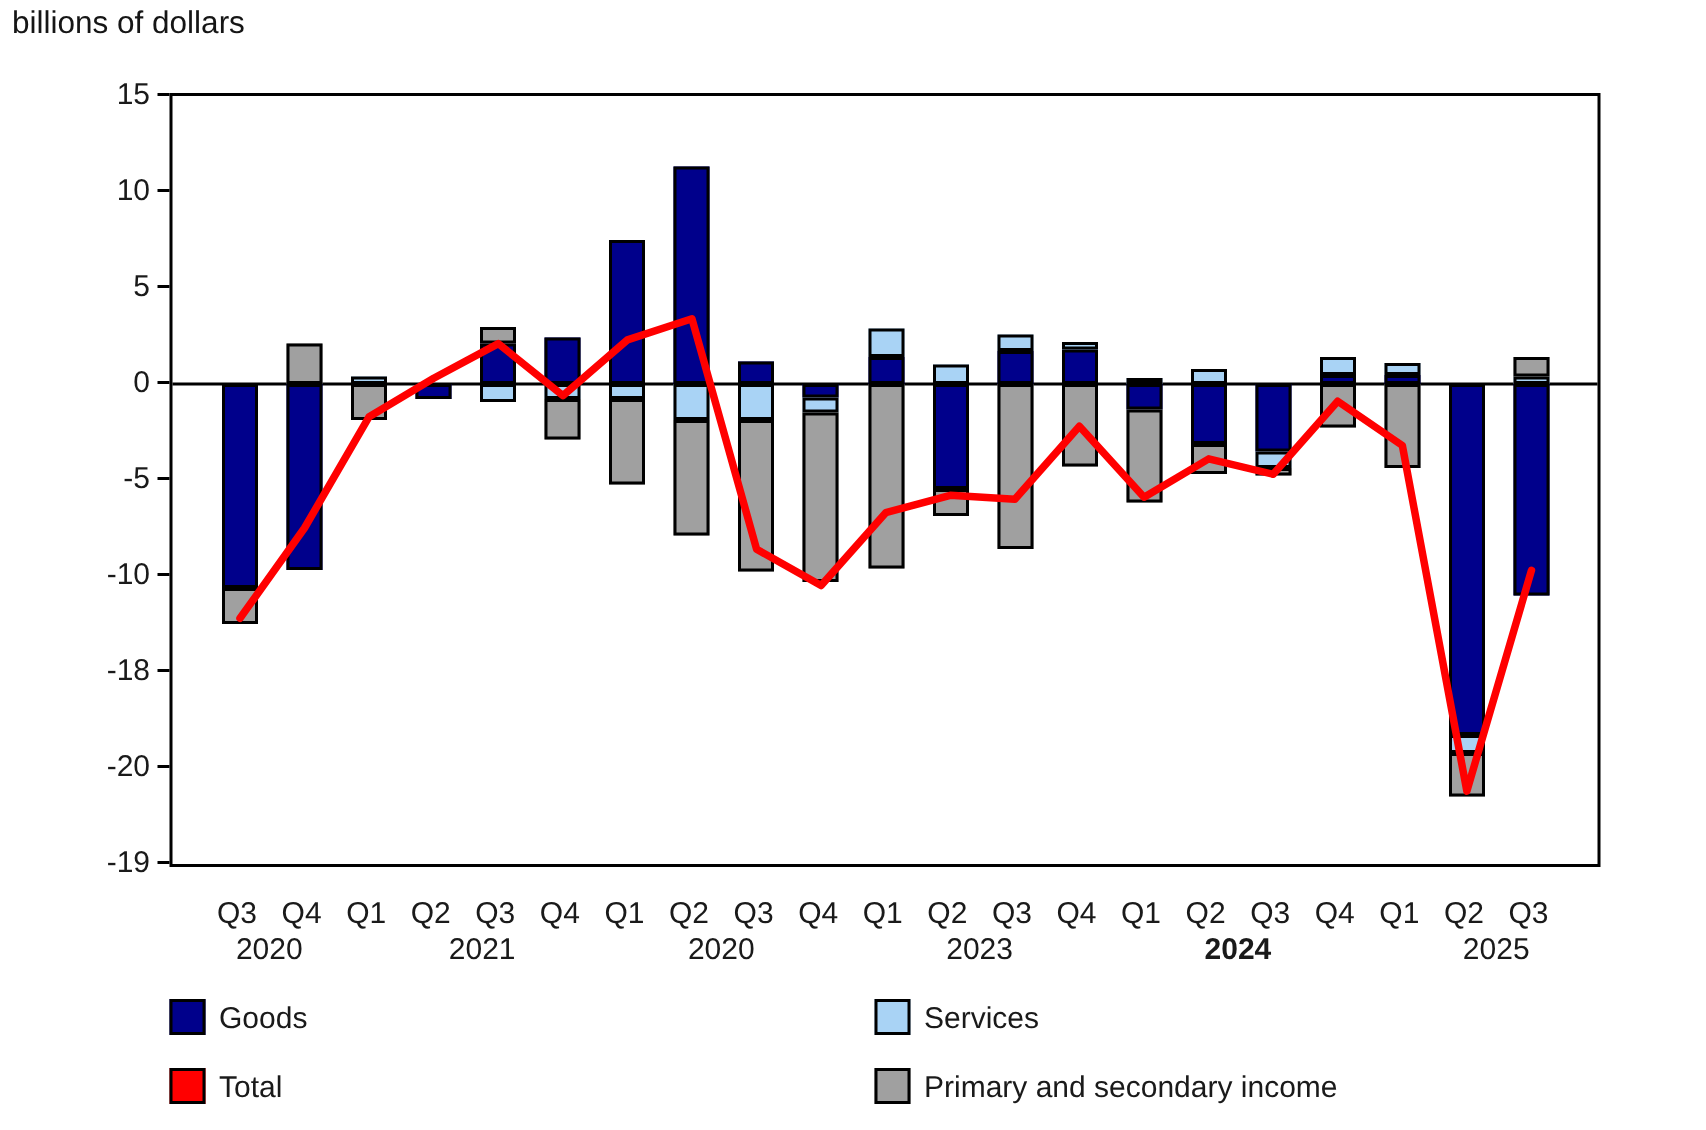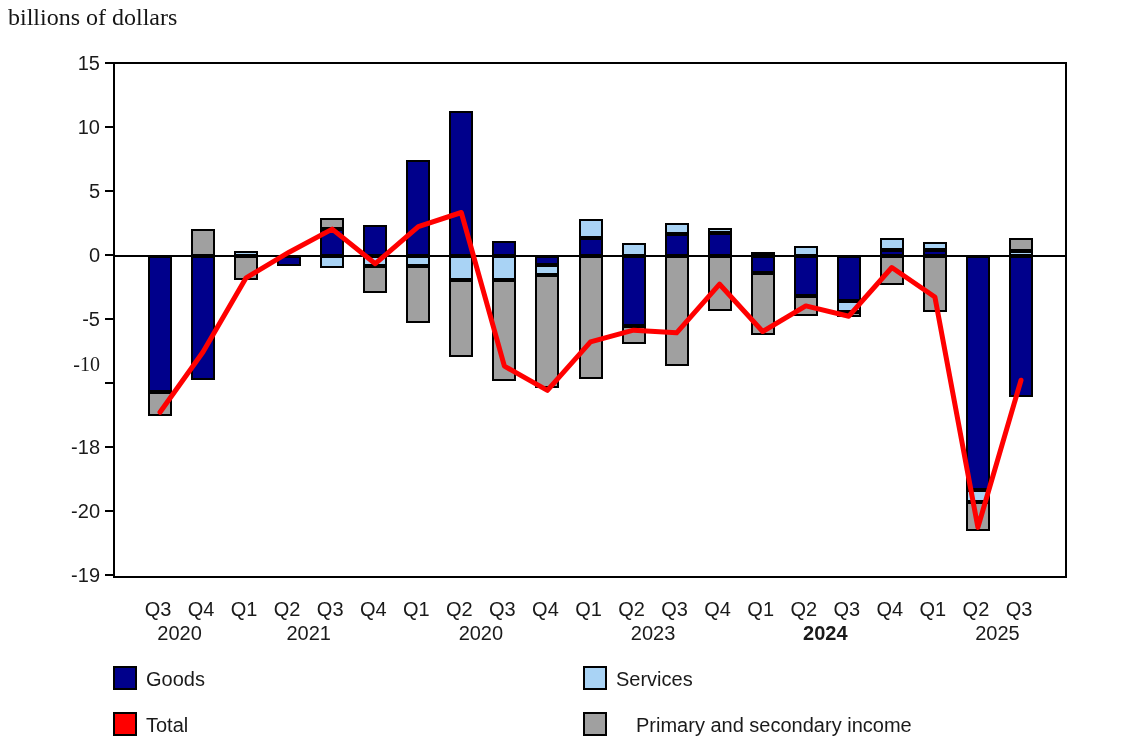--- a/index.html
+++ b/index.html
@@ -1,18 +1,18 @@
 <!DOCTYPE html>
 <html><head>
 <meta charset="utf-8">
 <style>
   html,body{margin:0;padding:0;background:#ffffff;}
   .stage{position:relative;width:1137px;height:753px;background:#fff;
          font-family:"Liberation Sans",sans-serif;color:#1a1a1a;overflow:hidden;}
-  .chart-title{position:absolute;left:8px;top:4px;font-size:24px;color:#151515;font-family:Liberation Serif, serif;}
+  .chart-title{position:absolute;left:8px;top:4px;font-size:21px;color:#151515;}
   .plot{position:absolute;left:113px;top:62px;width:950px;height:512px;
         border:2px solid #000;}
   .zero-line{position:absolute;left:0;width:100%;height:2px;background:#000;}
   .seg{position:absolute;box-sizing:border-box;border:2px solid #000;}
   .ytick{position:absolute;width:8px;height:2px;background:#000;}
   .ylab{position:absolute;width:64px;text-align:right;font-size:20px;line-height:24px;}
   .qlab{position:absolute;width:44px;text-align:center;font-size:20px;}
   .yrlab{position:absolute;width:70px;text-align:center;font-size:20px;}
   .sw{position:absolute;width:24px;height:24px;box-sizing:border-box;border:2px solid #000;}
   .leg-label{position:absolute;font-size:20px;line-height:24px;}
@@ -96,21 +96,21 @@
       <div class="ylab" style="left: 36px; top: 51px;">15</div>
       <div class="ytick" style="left: 105px; top: 126px;"></div>
       <div class="ylab" style="left: 36px; top: 115px;">10</div>
       <div class="ytick" style="left: 105px; top: 190px;"></div>
       <div class="ylab" style="left: 36px; top: 179px;">5</div>
       <div class="ytick" style="left: 105px; top: 254px;"></div>
       <div class="ylab" style="left: 36px; top: 243px;">0</div>
       <div class="ytick" style="left: 105px; top: 318px;"></div>
       <div class="ylab" style="left: 36px; top: 307px;">-5</div>
       <div class="ytick" style="left: 105px; top: 382px;"></div>
-      <div class="ylab" style="left: 36px; top: 352px; font-family: Liberation Serif, serif;">-10</div>
+      <div class="ylab" style="left: 36px; top: 371px;">-10</div>
       <div class="ytick" style="left: 105px; top: 446px;"></div>
       <div class="ylab" style="left: 36px; top: 435px;">-18</div>
       <div class="ytick" style="left: 105px; top: 510px;"></div>
       <div class="ylab" style="left: 36px; top: 499px;">-20</div>
       <div class="ytick" style="left: 105px; top: 574px;"></div>
       <div class="ylab" style="left: 36px; top: 563px;">-19</div>
     </div>
   <div id="xAxis">
       <div class="qlab" style="left: 136px; top: 598px;">Q3</div>
       <div class="qlab" style="left: 179.05px; top: 598px;">Q4</div>
@@ -127,33 +127,33 @@
       <div class="qlab" style="left: 652.6px; top: 598px;">Q3</div>
       <div class="qlab" style="left: 695.65px; top: 598px;">Q4</div>
       <div class="qlab" style="left: 738.7px; top: 598px;">Q1</div>
       <div class="qlab" style="left: 781.75px; top: 598px;">Q2</div>
       <div class="qlab" style="left: 824.8px; top: 598px;">Q3</div>
       <div class="qlab" style="left: 867.85px; top: 598px;">Q4</div>
       <div class="qlab" style="left: 910.9px; top: 598px;">Q1</div>
       <div class="qlab" style="left: 953.95px; top: 598px;">Q2</div>
       <div class="qlab" style="left: 997px; top: 598px;">Q3</div>
       <div class="yrlab" style="left: 144.525px; top: 622px;">2020</div>
-      <div class="yrlab" style="left: 273.675px; top: 622px;">2021</div>
+      <div class="yrlab" style="left: 273.675px; top: 622px; text-align: right;">2021</div>
       <div class="yrlab" style="left: 445.875px; top: 622px;">2020</div>
       <div class="yrlab" style="left: 618.075px; top: 622px;">2023</div>
       <div class="yrlab" style="left: 790.275px; top: 622px; font-weight: bold;">2024</div>
       <div class="yrlab" style="left: 962.475px; top: 622px;">2025</div>
     </div>
 
   <div id="legend">
     <div class="sw" style="left: 113px; top: 666px; background: rgb(0, 0, 139);"></div>
     <div class="leg-label" style="left:146px;top:667px;">Goods</div>
 
     <div class="sw" style="left: 113px; top: 712px; background: rgb(255, 0, 0);"></div>
     <div class="leg-label" style="left:146px;top:713px;">Total</div>
 
     <div class="sw" style="left: 583px; top: 666px; background: rgb(169, 211, 245);"></div>
     <div class="leg-label" style="left:616px;top:667px;">Services</div>
 
     <div class="sw" style="left: 583px; top: 712px; background: rgb(160, 160, 160);"></div>
-    <div class="leg-label" style="left:636px;top:713px;">Primary and secondary income</div>
+    <div class="leg-label" style="left:616px;top:713px;">Primary and secondary income</div>
   </div>
 </div>
 
 </body></html>

